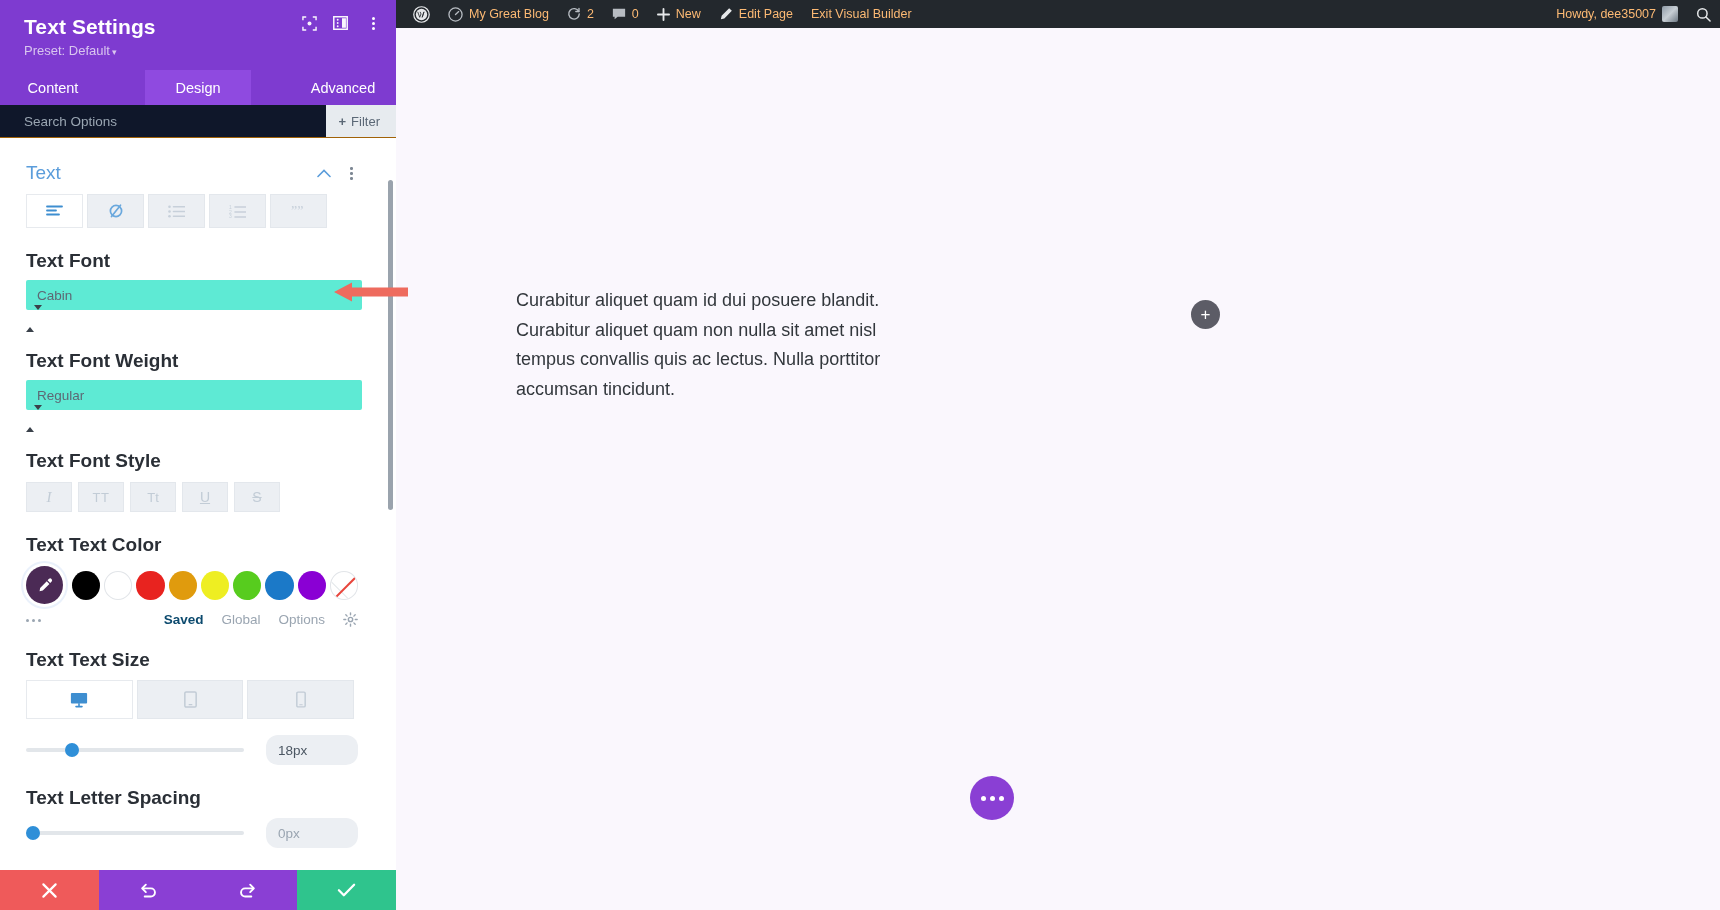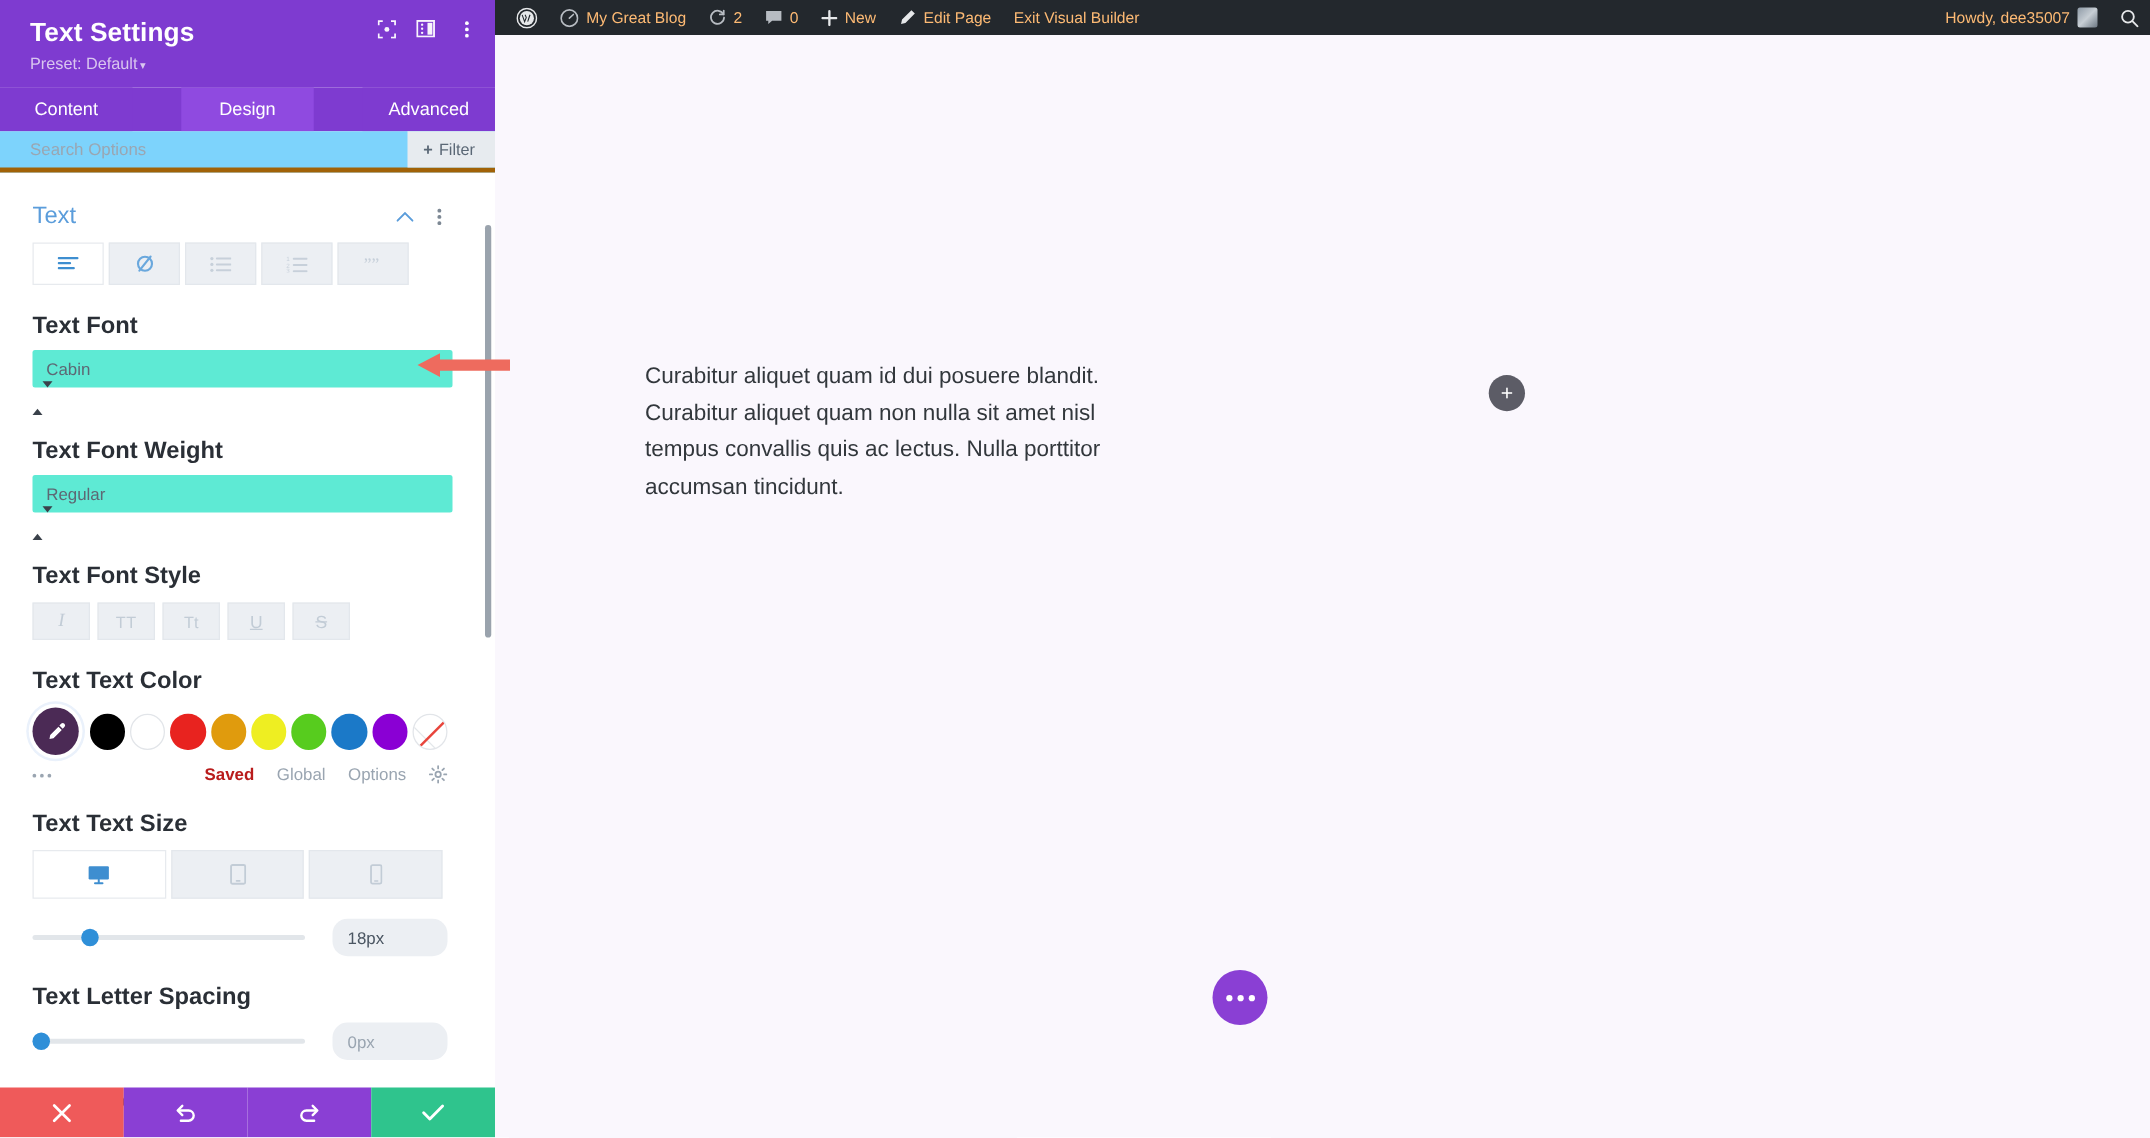--- a/index.html
+++ b/index.html
@@ -53,21 +53,21 @@
   }
   .tab {
     flex: 1; display: flex; align-items: center; justify-content: center;
     color: #fff; font-size: 14.5px; cursor: pointer;
     background: #7e3bd0;
   }
   .tab.active { background: #8f4ae0; }
 
   .searchbar {
     display: flex; align-items: stretch;
-    background: #7dd3fc; border-bottom: 4px solid #a16207;
+    background: #0f172a; border-bottom: 1px solid #a16207;
     height: 33px;
   }
   .searchbar input {
     flex: 1; border: 0; background: transparent;
     padding: 0 0 0 24px; font-size: 13.5px; color: #62707f;
     font-family: "Liberation Sans", sans-serif; outline: none;
   }
   .searchbar input::placeholder { color: #9aa6b2; }
   .filter-btn {
     display: flex; align-items: center; gap: 5px;
@@ -184,21 +184,21 @@
     border-radius: 50%; background: #9aa5b1; display: block;
   }
   .dots-h i:nth-child(1) { left: 0; }
   .dots-h i:nth-child(2) { left: 6px; }
   .dots-h i:nth-child(3) { left: 12px; }
   .color-tabs {
     margin-left: auto; display: flex; align-items: center; gap: 18px;
     font-size: 13.5px;
   }
   .ct { color: #9aa5b1; cursor: pointer; }
-  .ct.active { color: #b91c1c; font-weight: bold; }
+  .ct.active { color: #0c4a6e; font-weight: bold; }
 
   
   .slider-row { display: flex; align-items: center; margin-top: 16px; }
   .slider {
     position: relative; height: 4px; background: #e2e6ea;
     border-radius: 2px; width: 218px; margin-right: 22px; cursor: pointer;
   }
   .slider .knob {
     position: absolute; top: -5px; width: 14px; height: 14px;
     border-radius: 50%; background: #2f8fd8;

